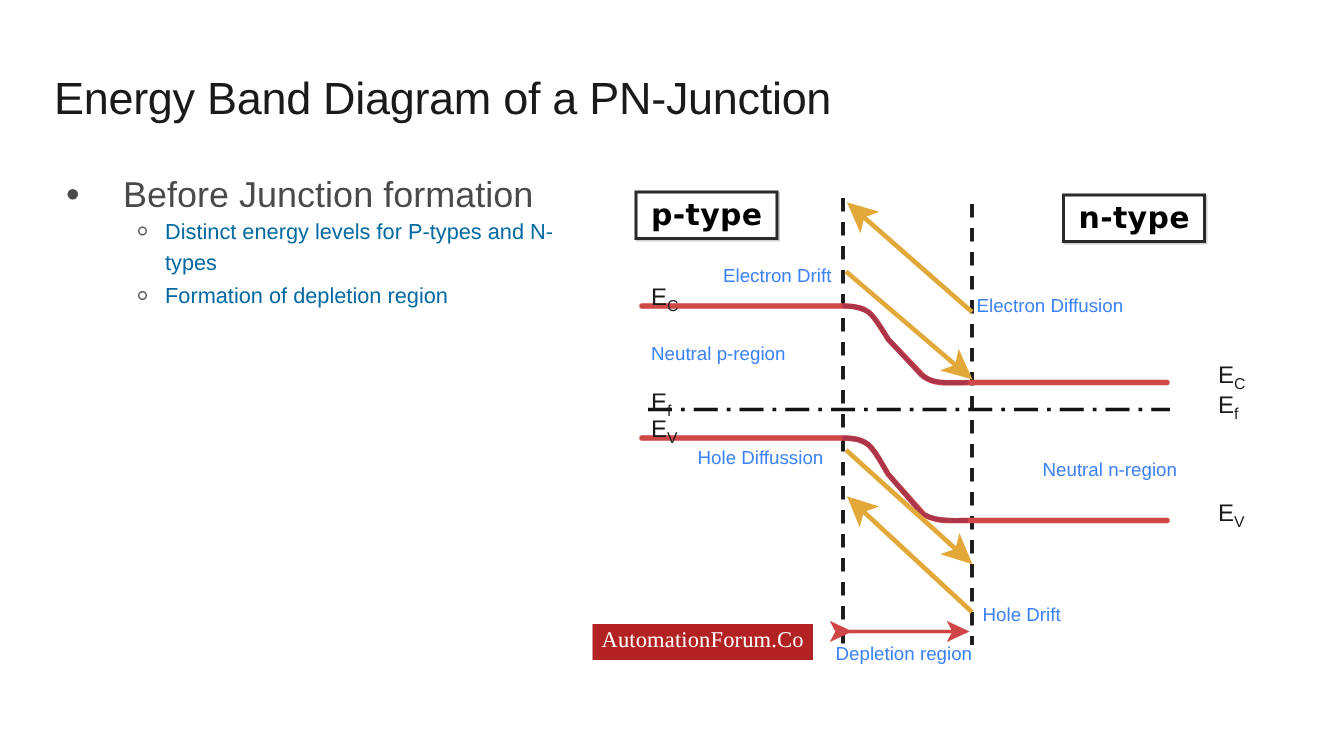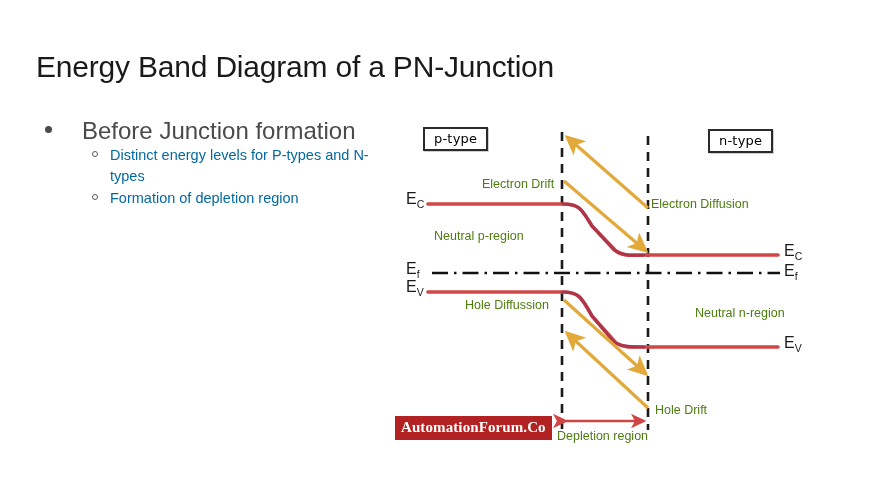--- a/index.html
+++ b/index.html
@@ -29,36 +29,36 @@
       border-radius:50%;border:1.3px solid #5a5a5a;background:#fff;
       box-sizing:border-box;}
 
   
   .diagram{position:absolute;left:400px;top:118px;width:470px;height:340px;}
   .diagram svg{position:absolute;left:0;top:0;}
 
   .typebox{
     position:absolute;border:2px solid #2b2b2b;background:#fff;
     font-family:"DejaVu Sans", sans-serif;
-    font-weight:normal;font-size:13px;color:#000;
+    font-weight:bold;font-size:20px;color:#000;
     padding:2px 9px 3px 9px;letter-spacing:0.2px;
     box-shadow:1px 1px 0 rgba(120,120,120,.35);
   }
   #ptype-box{left:23px;top:9px;}
   #ntype-box{left:308px;top:11px;}
 
-  .lbl{position:absolute;font-size:12.5px;color:#4d7c0f;white-space:nowrap;}
-  .elabel{position:absolute;font-size:16px;color:#1a1a1a;white-space:nowrap;}
+  .lbl{position:absolute;font-size:12.5px;color:#3b82f6;white-space:nowrap;}
+  .elabel{position:absolute;font-size:16px;color:#1a1a1a;white-space:nowrap;margin-left:28px;}
   .elabel sub{font-size:10.5px;}
 
   .watermark{
     position:absolute;left:-5px;top:298px;
     background:#b32222;color:#fff;
     font-family:"Liberation Serif", serif;
-    font-weight:bold;font-size:15px;
+    font-weight:normal;font-size:15px;
     padding:3px 6px 4px 6px;letter-spacing:0.1px;white-space:nowrap;
   }
 </style>
 </head>
 <body>
 
 <div class="slide">
 
   <div class="title">Energy Band Diagram of a PN-Junction</div>
 

